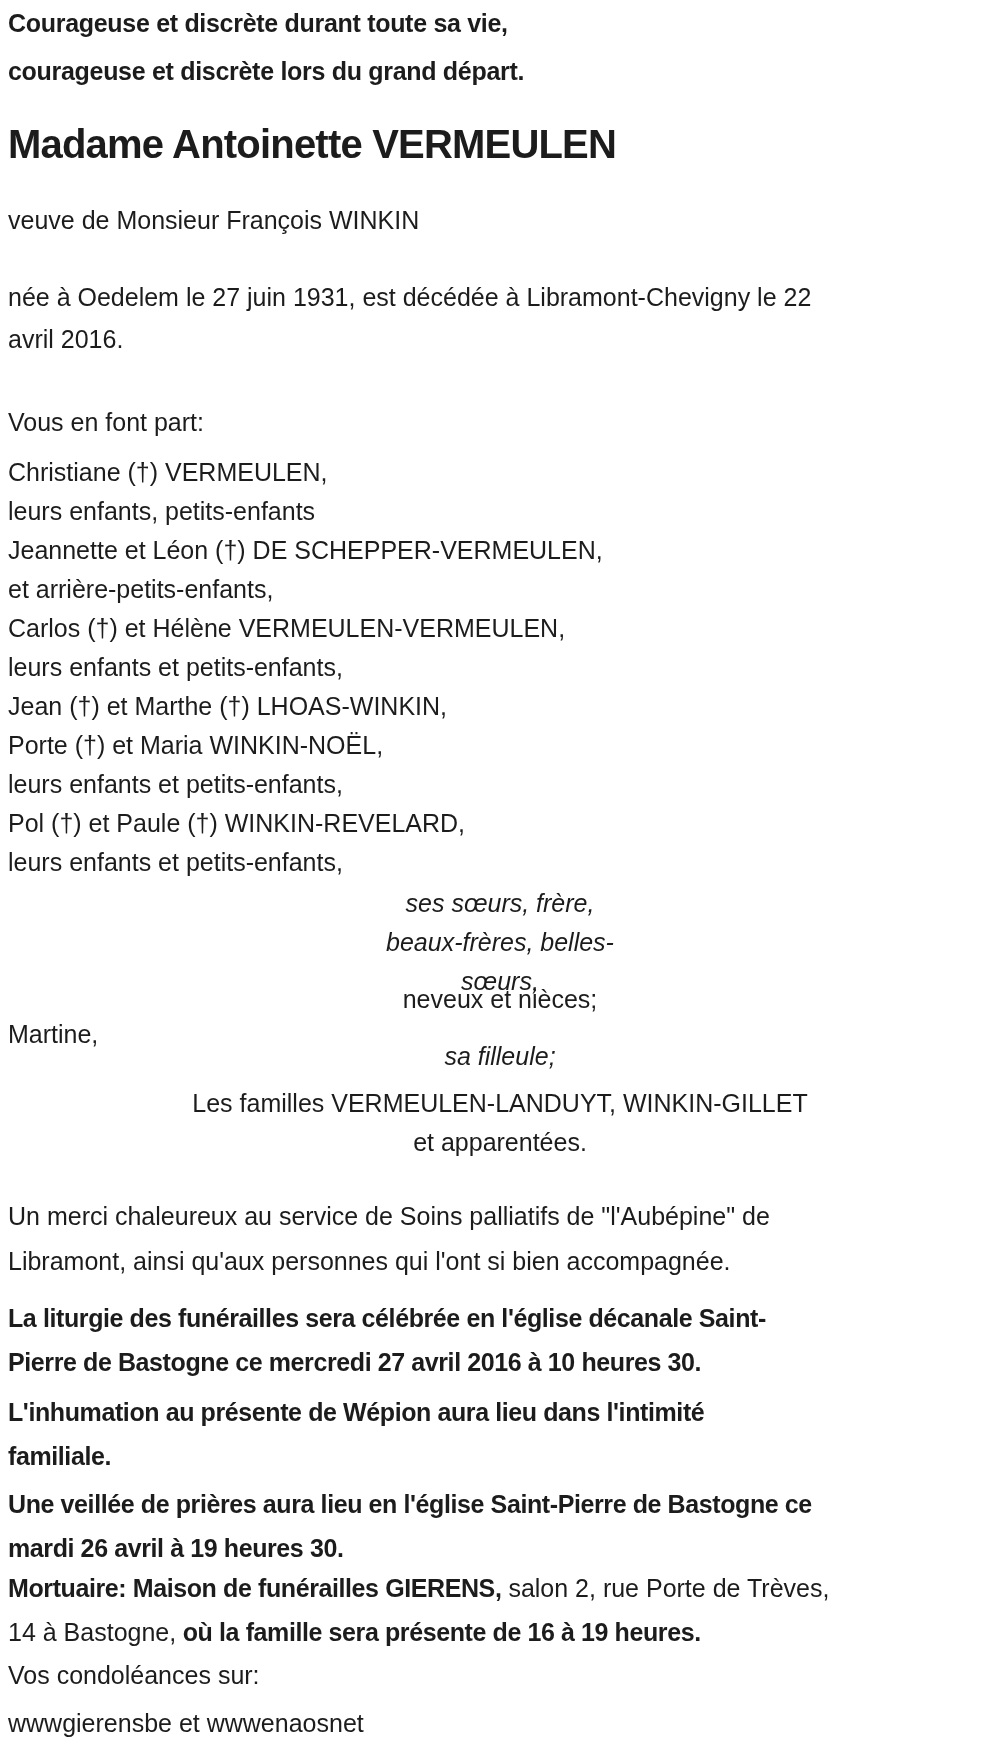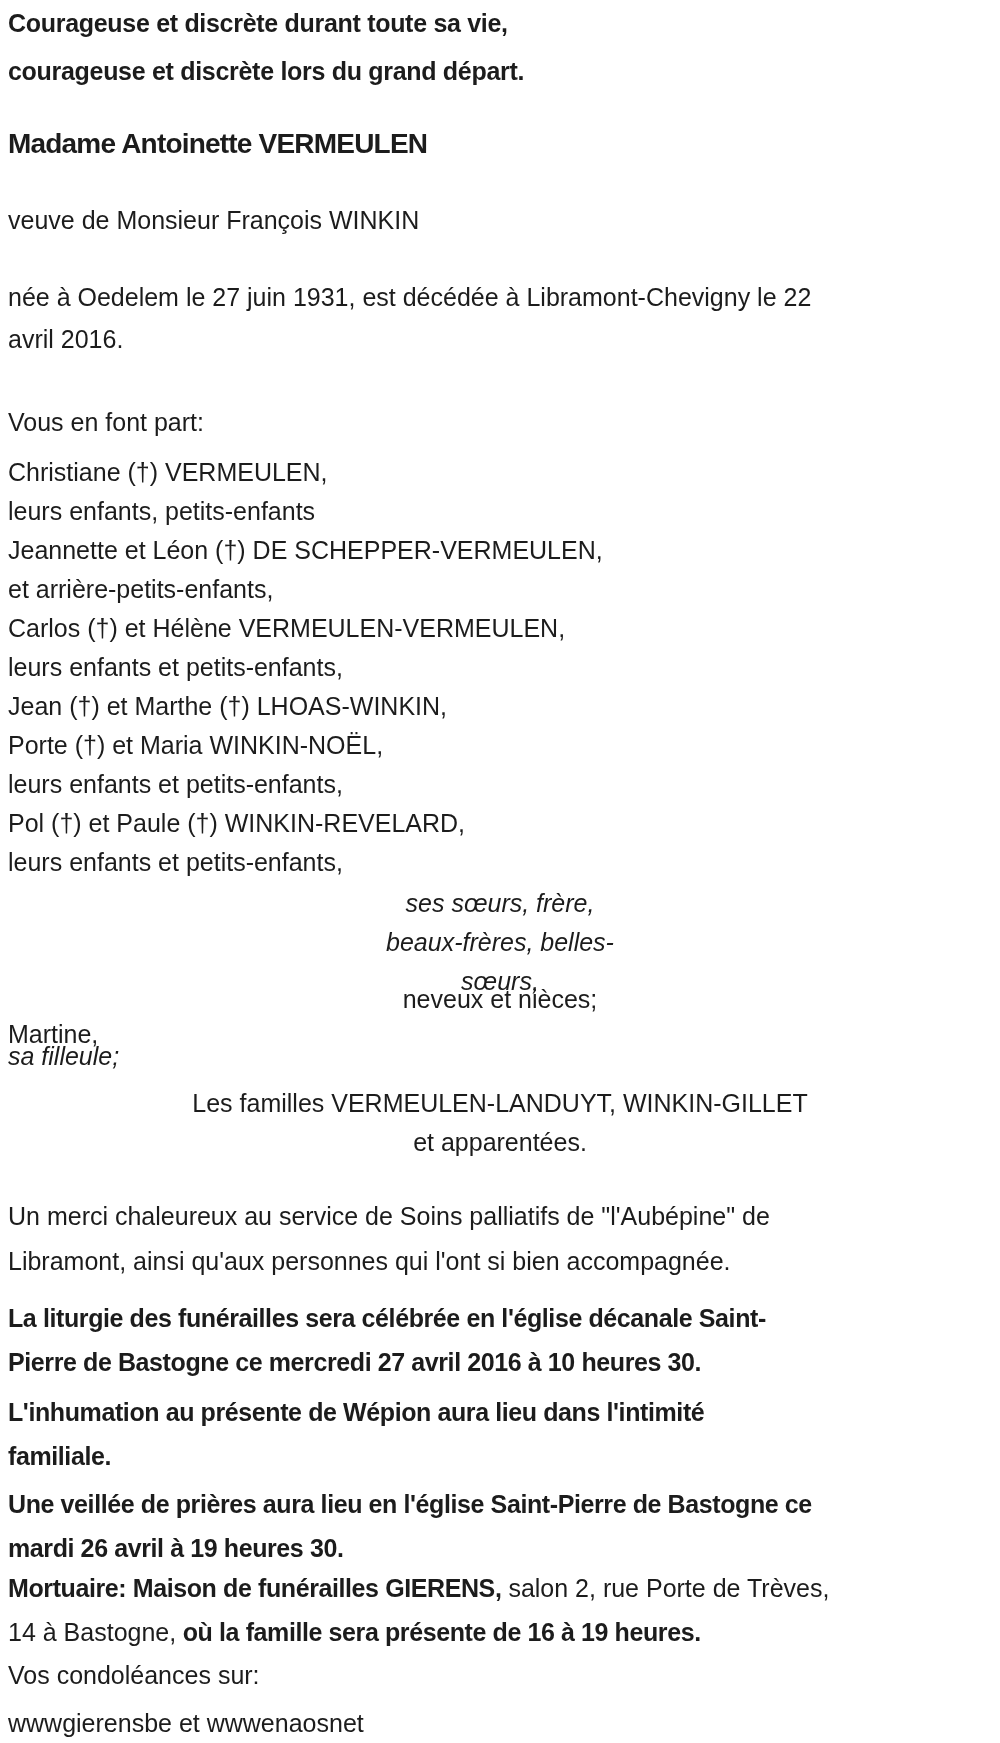--- a/index.html
+++ b/index.html
@@ -17,21 +17,21 @@
     font-family: "Liberation Sans", "DejaVu Sans", sans-serif;
     font-size: 25px;
     font-weight: 400;
   }
   p, h1, div { margin: 0; }
 
   .epigraph-1 { font-weight: 700; letter-spacing: -0.3px; line-height: 30px; margin-top: 0; }
   .epigraph-2 { font-weight: 700; letter-spacing: -0.3px; line-height: 30px; margin-top: 18px; }
 
   .deceased-name {
-    font-size: 28px;
+    font-size: 40px;
     font-weight: 700;
     letter-spacing: -0.8px;
     line-height: 48px;
     margin-top: 34px;
   }
 
   .relation   { line-height: 32px; margin-top: 36px; }
   .lifedates  { line-height: 42px; margin-top: 40px; }
   .intro      { line-height: 34px; margin-top: 45px; }
 
@@ -44,21 +44,21 @@
     line-height: 39px;
     margin-top: 2px;
   }
   .relatives-tail {
     text-align: center;
     line-height: 26px;
     margin-top: -15px;
   }
   .goddaughter-name { line-height: 28px; margin-top: 8px; }
   .goddaughter-rel {
-    text-align: left;
+    text-align: center;
     font-style: italic;
     line-height: 28px;
     margin-top: -6px;
   }
   .families { line-height: 39px; margin-top: 14px; text-align: center; }
 
   .thanks { line-height: 45px; margin-top: 32px; }
 
   .bold-par {
     font-weight: 700;

